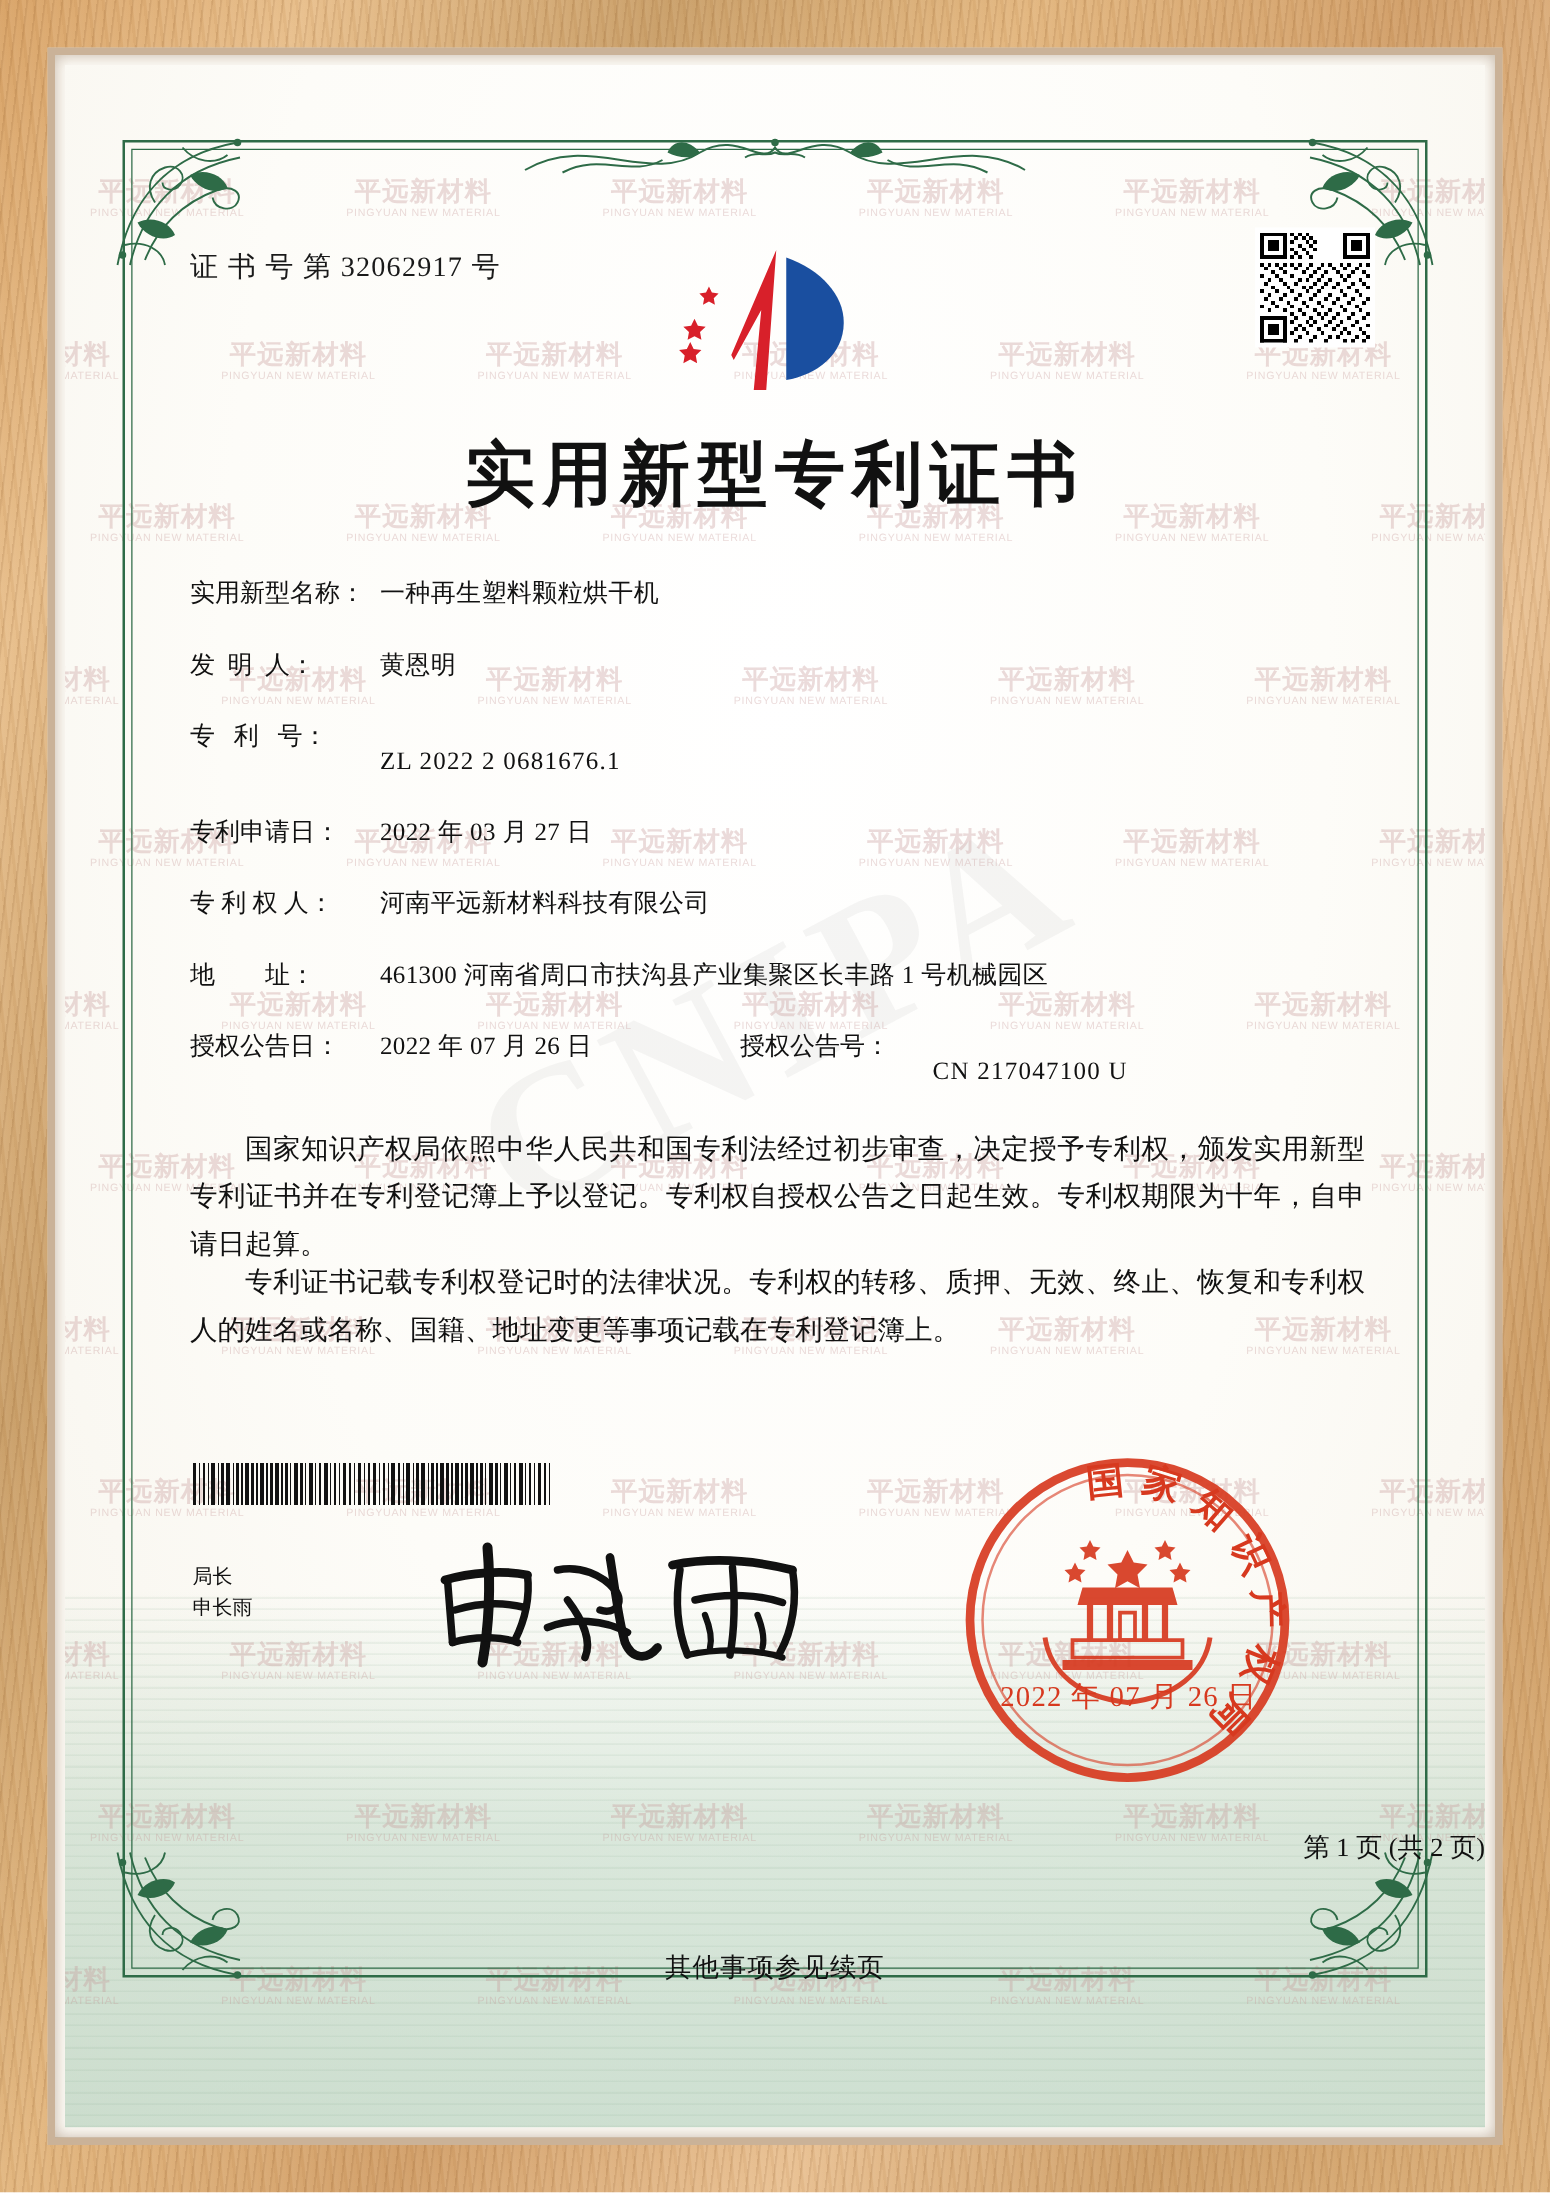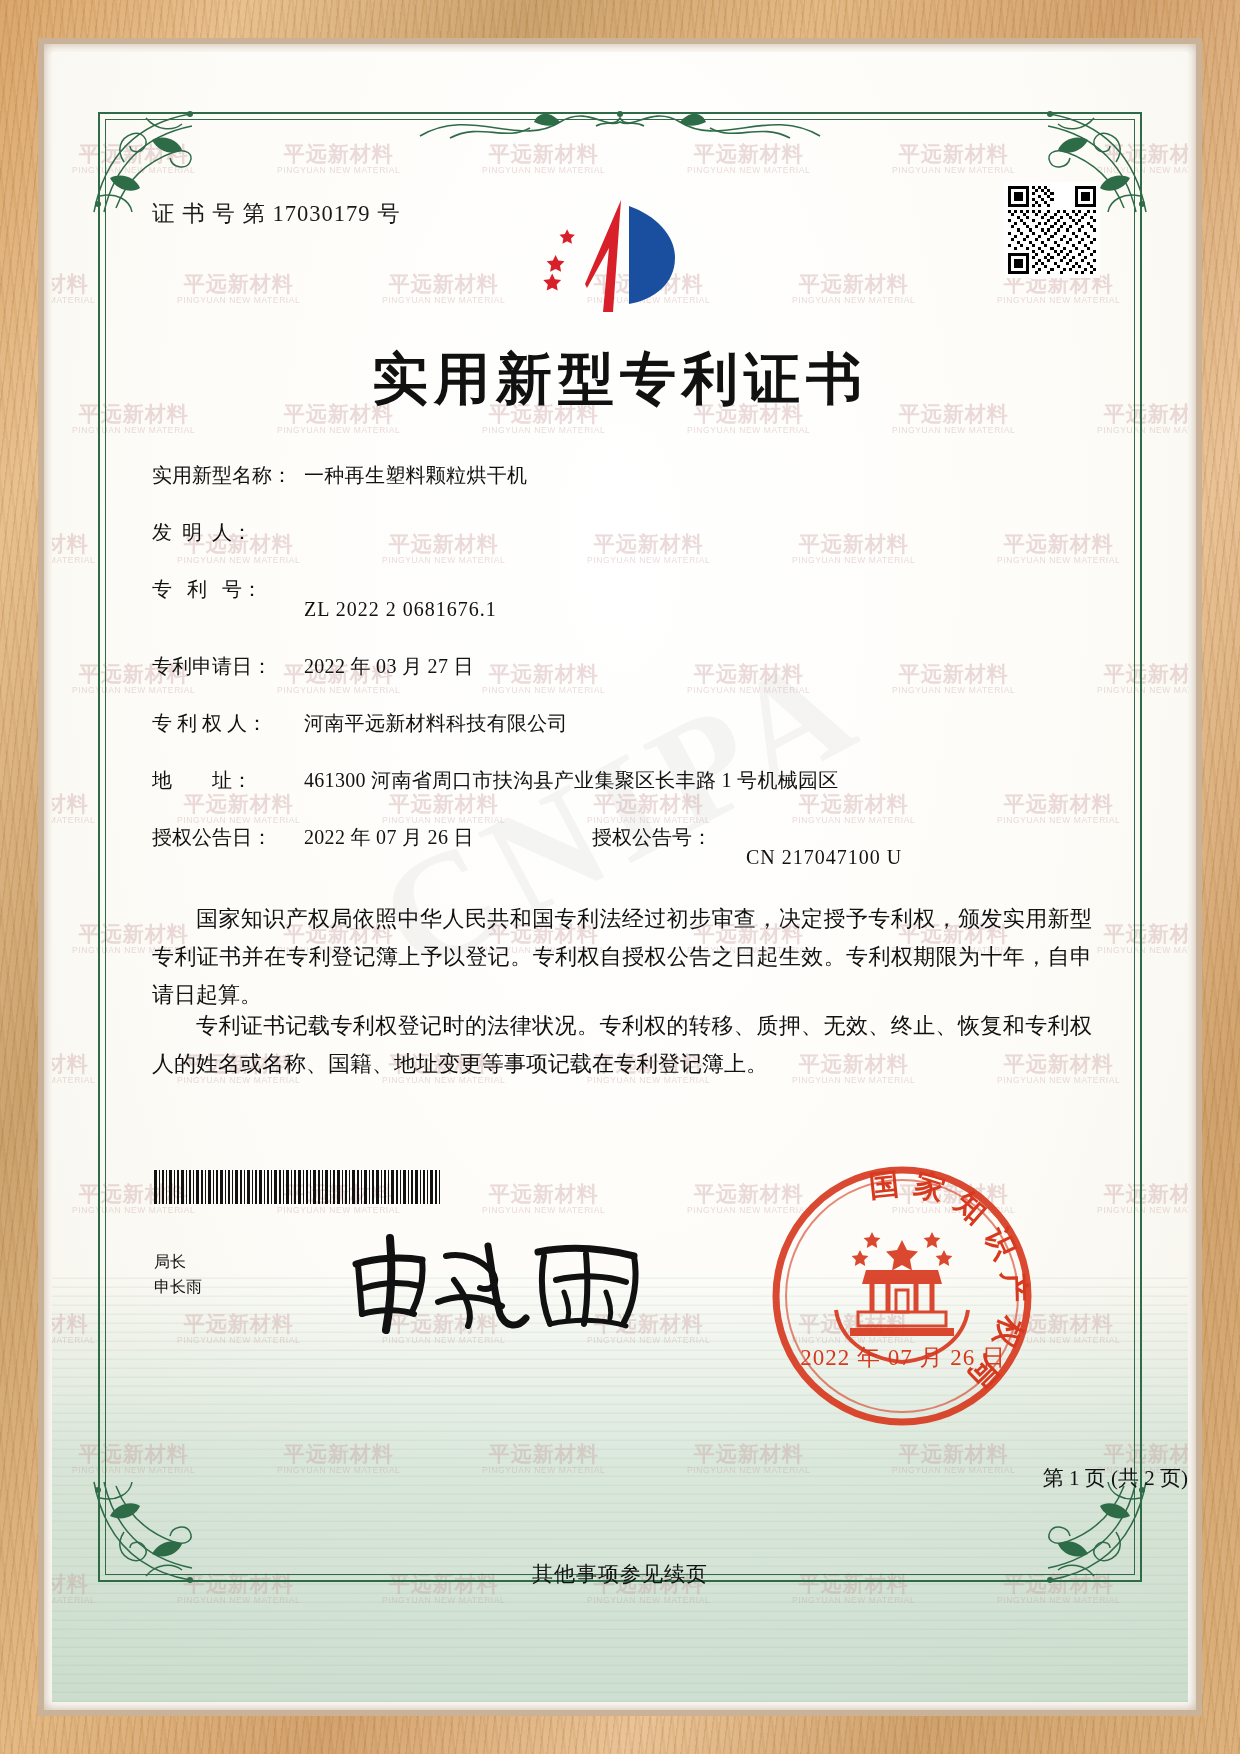--- a/index.html
+++ b/index.html
@@ -687,21 +687,21 @@
         <circle cx="104" cy="14" r="3" fill="#2e6b47" stroke="none"></circle>
         <circle cx="12" cy="104" r="3" fill="#2e6b47" stroke="none"></circle>
         <path d="M66 40 C 78 34, 92 40, 96 50 C 88 56, 72 52, 66 40Z" fill="#2e6b47" stroke="none"></path>
         <path d="M24 78 C 36 72, 50 78, 54 88 C 46 94, 30 90, 24 78Z" fill="#2e6b47" stroke="none"></path>
       </g>
     </svg>
   </div>
 
   <div class="content">
 
-    <div class="cert-no">证 书 号 第 17030179 号</div>
+    <div class="cert-no">证 书 号 第 32062917 号</div>
 
     <div class="qr">
       <svg viewBox="0 0 29 29" xmlns="http://www.w3.org/2000/svg" shape-rendering="crispEdges">
         <rect width="29" height="29" fill="#fff"></rect>
         <g fill="#000">
           <rect x="0" y="0" width="7" height="1"></rect>
             <rect x="0" y="6" width="7" height="1"></rect>
           <rect x="0" y="0" width="1" height="7"></rect>
             <rect x="6" y="0" width="1" height="7"></rect>
           <rect x="2" y="2" width="3" height="3"></rect>
@@ -908,20 +908,21 @@
 
     <div class="title">实用新型专利证书</div>
 
     <div class="fields">
       <div class="field-row">
         <div class="field-label">实用新型名称：</div>
         <div class="field-value">一种再生塑料颗粒烘干机</div>
       </div>
       <div class="field-row">
         <div class="field-label">发  明  人：</div>
+        <div class="field-value">黄恩明</div>
       </div>
       <div class="field-row">
         <div class="field-label">专   利   号：</div>
         <div class="field-value mono-ish">ZL 2022 2 0681676.1</div>
       </div>
       <div class="field-row">
         <div class="field-label">专利申请日：</div>
         <div class="field-value">2022 年 03 月 27 日</div>
       </div>
       <div class="field-row">

